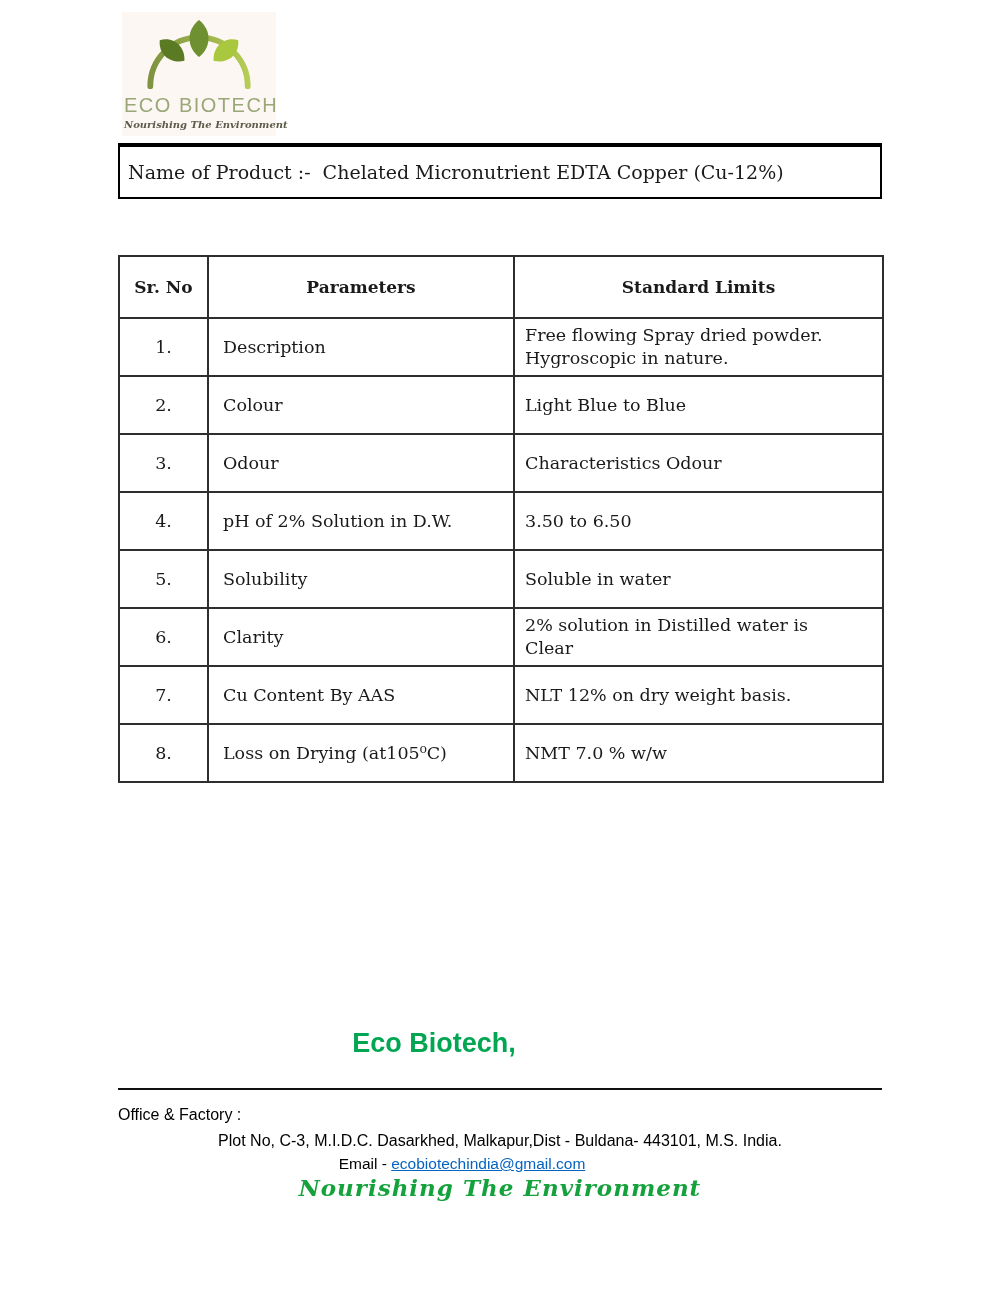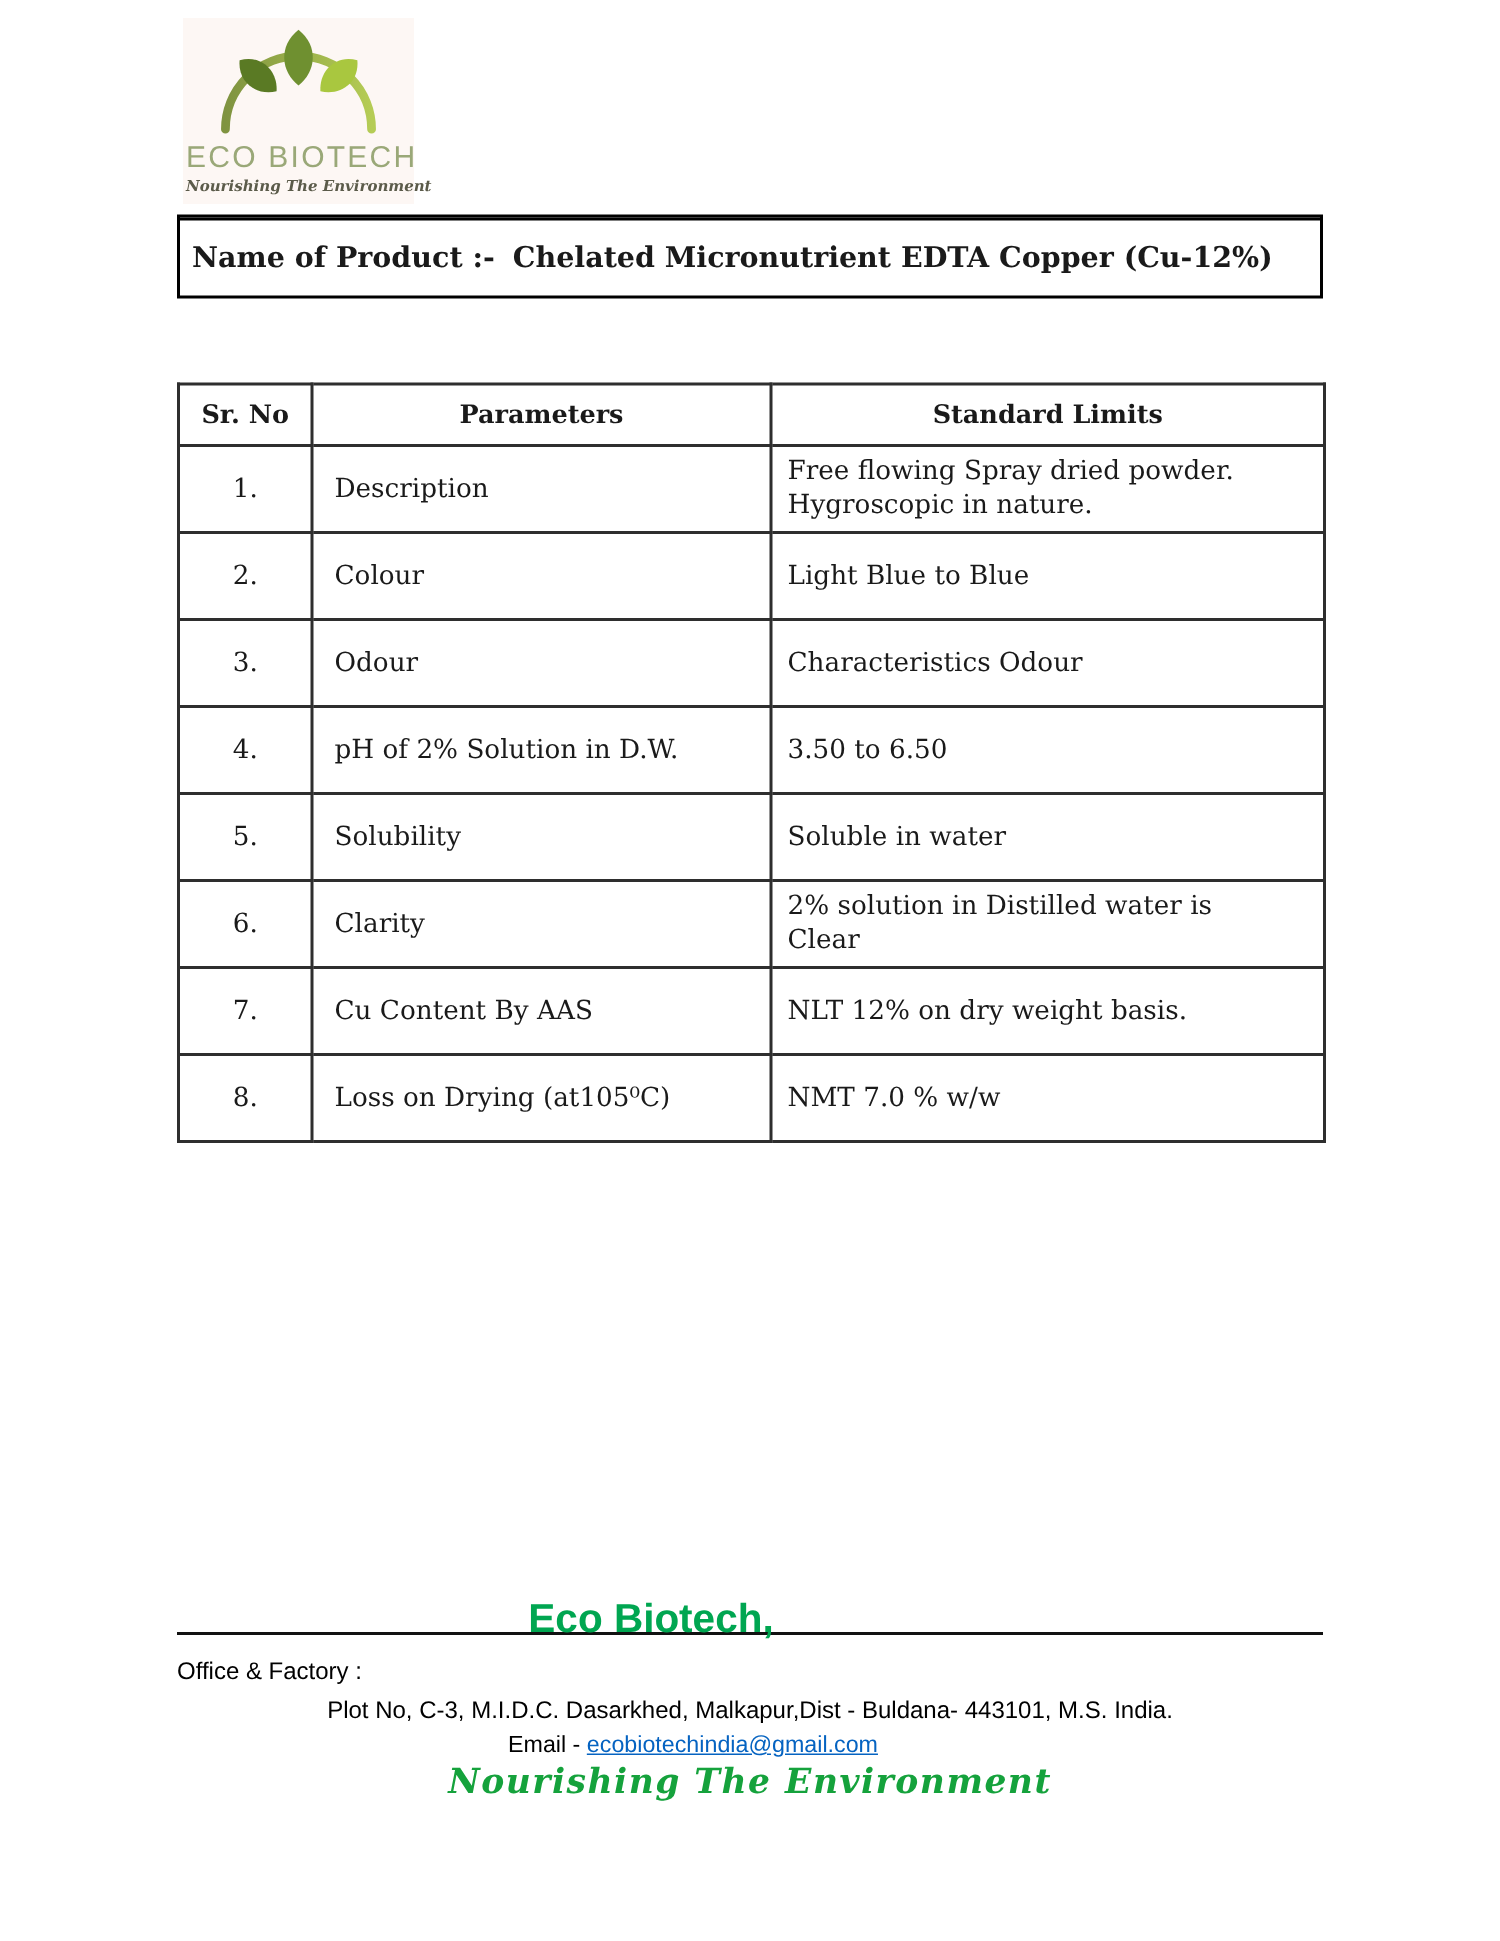--- a/index.html
+++ b/index.html
@@ -41,37 +41,37 @@
     border: 2px solid #000; box-sizing: border-box;
   }
   .cert-title-row {
     height: 48px; display: flex; align-items: center; justify-content: center;
     font-weight: bold; font-size: 29px; letter-spacing: 0.5px;
   }
   .product-row {
     border-top: 2px solid #000;
     min-height: 52px; display: flex; align-items: center;
     padding: 0 8px; box-sizing: border-box;
-    font-weight: bold; font-size: 19px;
+    font-weight: normal; font-size: 19px;
   }
   .product-row .lbl { margin-right: 12px; white-space: nowrap; }
 
   
   table.analysis {
     position: absolute; left: 118px; top: 255px; width: 764px;
     border-collapse: collapse; table-layout: fixed;
   }
   table.analysis th, table.analysis td {
     border: 2px solid #2e2e2e;
     font-size: 17.5px;
     vertical-align: middle;
     box-sizing: border-box;
   }
   table.analysis th {
-    height: 41px; font-weight: bold; text-align: center; font-size: 17px;
+    height: 62px; font-weight: bold; text-align: center; font-size: 17px;
   }
   table.analysis td { height: 58px; }
   td.c-sr { text-align: center; }
   td.c-param { padding-left: 14px; padding-right: 8px; }
   td.c-limit { padding-left: 10px; padding-right: 28px; line-height: 1.3; }
 
   
   .notes {
     position: absolute; left: 118px; top: 840px;
     font-size: 19px; line-height: 1.33;
@@ -80,21 +80,21 @@
   
   .footer-rule {
     position: absolute; left: 118px; top: 1088px; width: 764px;
     border-top: 2px solid #111;
   }
   .office-label {
     position: absolute; left: 118px; top: 1106px;
     font-family: Liberation Sans, sans-serif; font-size: 16px; color: #000;
   }
   .company-name {
-    position: absolute; left: 0; top: 1064px; width: 868px; text-align: center;
+    position: absolute; left: 0; top: 1028px; width: 868px; text-align: center;
     font-family: "Liberation Sans", sans-serif; font-weight: bold; font-size: 27px;
     color: #00a651;
   }
   .footer-address {
     position: absolute; left: 0; top: 1132px; width: 1000px; text-align: center;
     font-family: "Liberation Sans", sans-serif; font-size: 16px; color: #000;
   }
   .footer-email {
     position: absolute; left: 0; top: 1155px; width: 924px; text-align: center;
     font-family: "Liberation Sans", sans-serif; font-size: 15.5px; color: #000;

